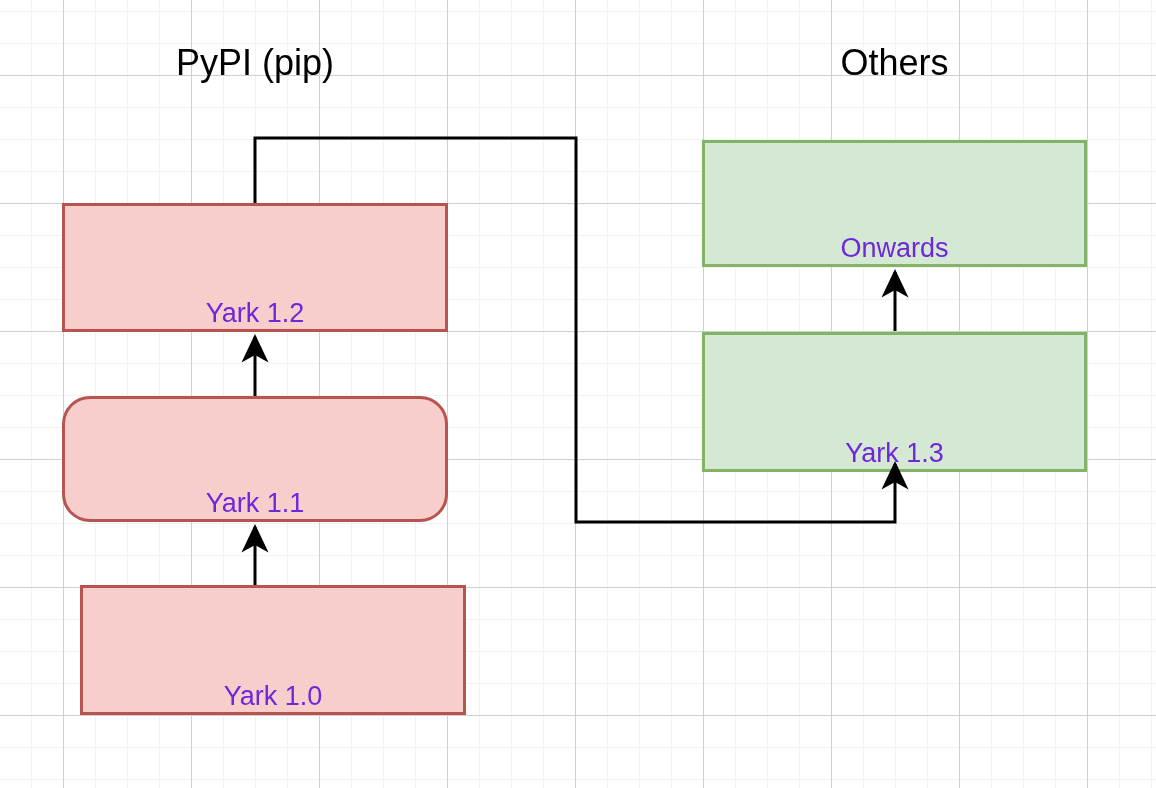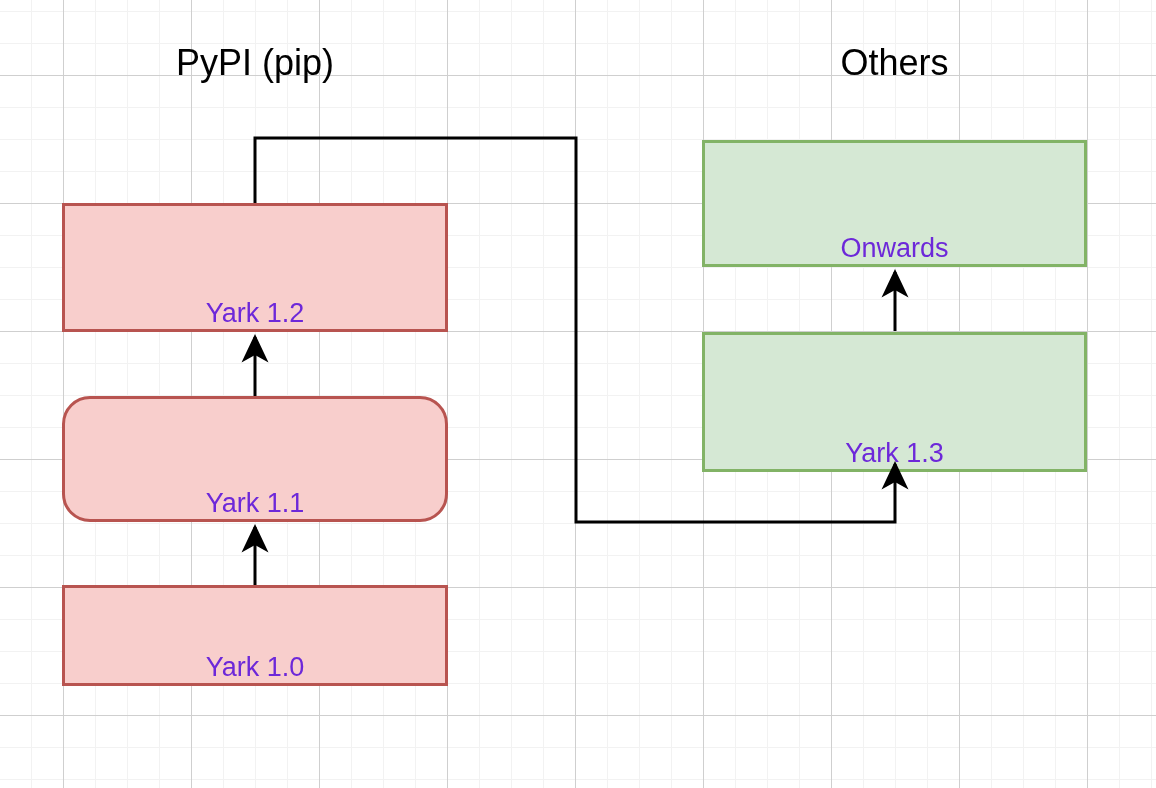--- a/index.html
+++ b/index.html
@@ -78,21 +78,21 @@
   <div class="lane-title" id="lane-title-others" style="left: 702px; top: 45px; width: 385px;">Others</div>
 
   <div class="node red" id="node-yark-1-2" style="left: 62px; top: 203px; width: 386px; height: 129px;">
     <span>Yark 1.2</span>
   </div>
 
   <div class="node red" id="node-yark-1-1" style="left: 62px; top: 396px; width: 386px; height: 126px; border-radius: 28px;">
     <span>Yark 1.1</span>
   </div>
 
-  <div class="node red" id="node-yark-1-0" style="left: 62px; top: 585px; width: 386px; height: 101px;">
+  <div class="node red" id="node-yark-1-0" style="left: 80px; top: 585px; width: 386px; height: 130px;">
     <span>Yark 1.0</span>
   </div>
 
   <div class="node green" id="node-onwards" style="left: 702px; top: 140px; width: 385px; height: 127px;">
     <span>Onwards</span>
   </div>
 
   <div class="node green" id="node-yark-1-3" style="left: 702px; top: 332px; width: 385px; height: 140px;">
     <span>Yark 1.3</span>
   </div>

